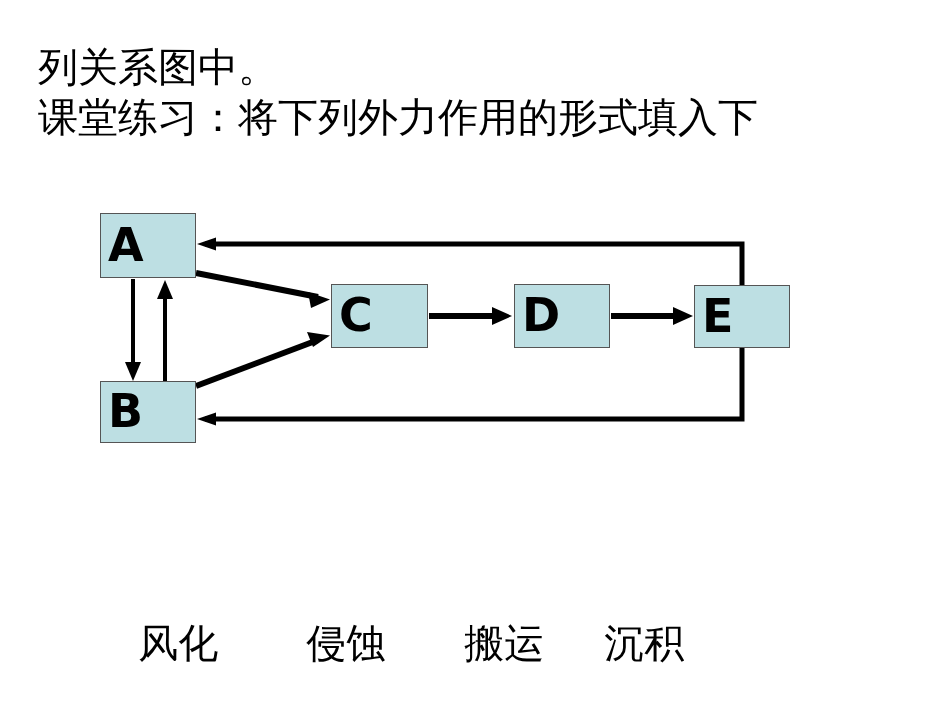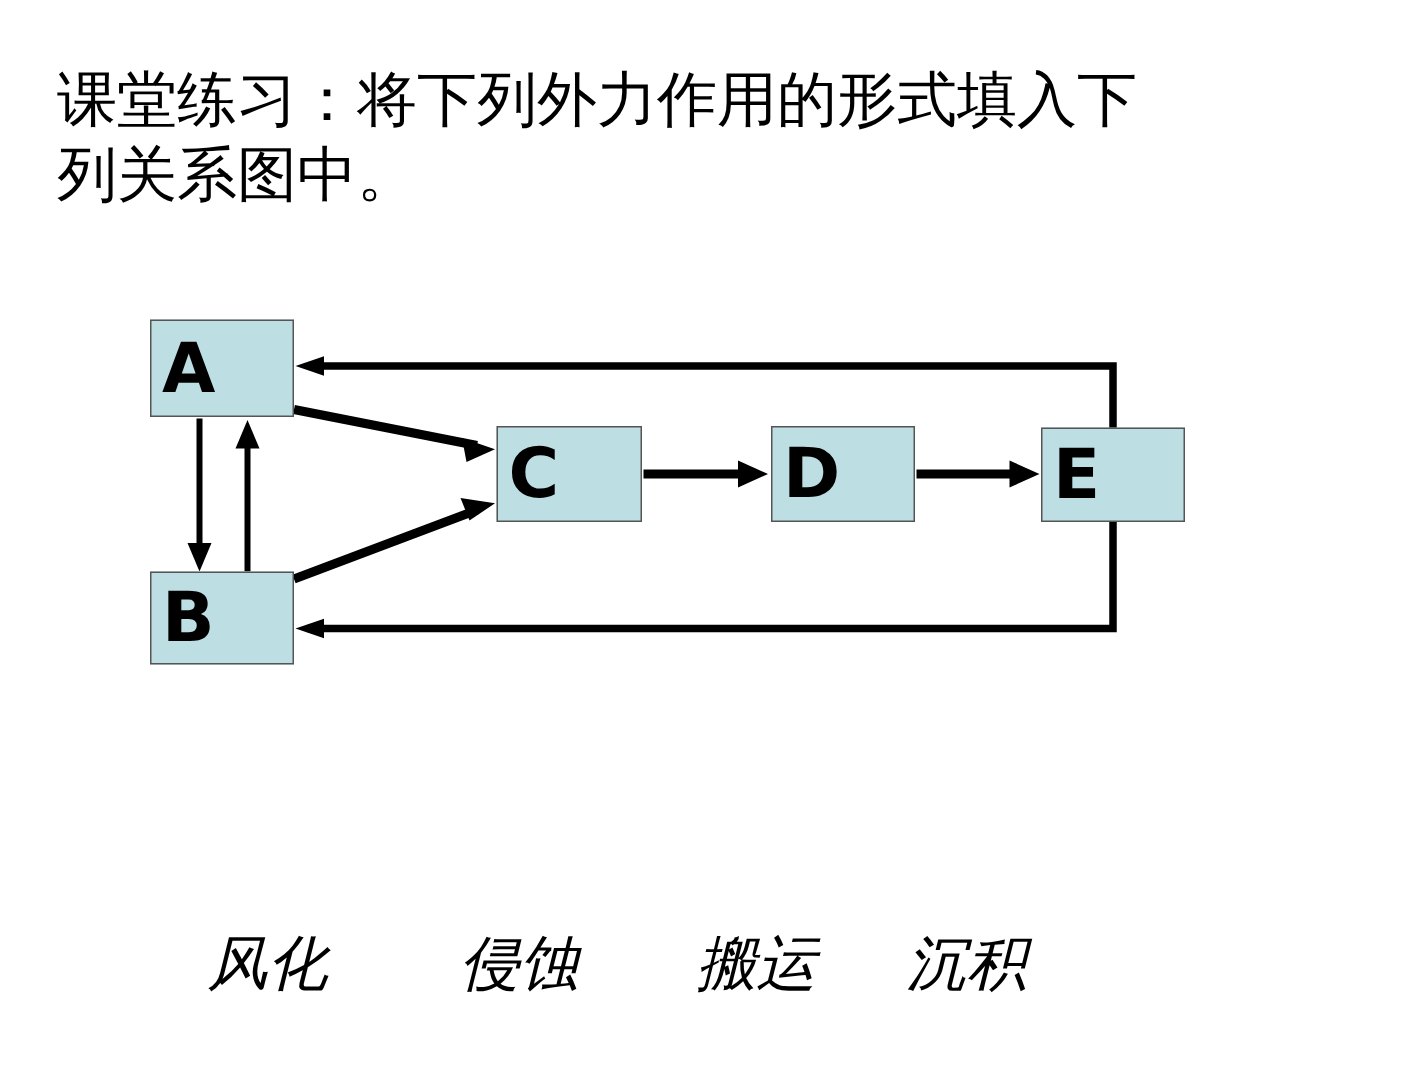--- a/index.html
+++ b/index.html
@@ -86,33 +86,33 @@
     top: 565px;
     width: 860px;
   }
   .wordbank-row {
     font-family: "DejaVu Serif", "Liberation Serif", serif;
     font-size: 40px;
     line-height: 52px;
     color: #000000;
     white-space: pre;
   }
-  .wb-item { display: inline-block; font-style: italic; }
+  .wb-item { display: inline-block; }
   .wb-gap-1 { width: 88px; display: inline-block; }
   .wb-gap-2 { width: 78px; display: inline-block; }
   .wb-gap-3 { width: 60px; display: inline-block; }
 </style>
 </head>
 <body>
 
 <div id="slide">
 
   <div class="title-block">
+    <div class="title-line">列关系图中。</div>
     <div class="title-line">课堂练习：将下列外力作用的形式填入下</div>
-    <div class="title-line">列关系图中。</div>
   </div>
 
   <div id="diagram-area">
     <svg id="diagram-svg" width="950" height="713" viewBox="0 0 950 713">
 
       <g>
         <path d="M 742 286 L 742 244 L 205 244" fill="none" stroke="#000000" stroke-width="5" stroke-linejoin="miter"></path>
         <polygon points="197,244 216,237.5 216,250.5" fill="#000000"></polygon>
       </g>
 

